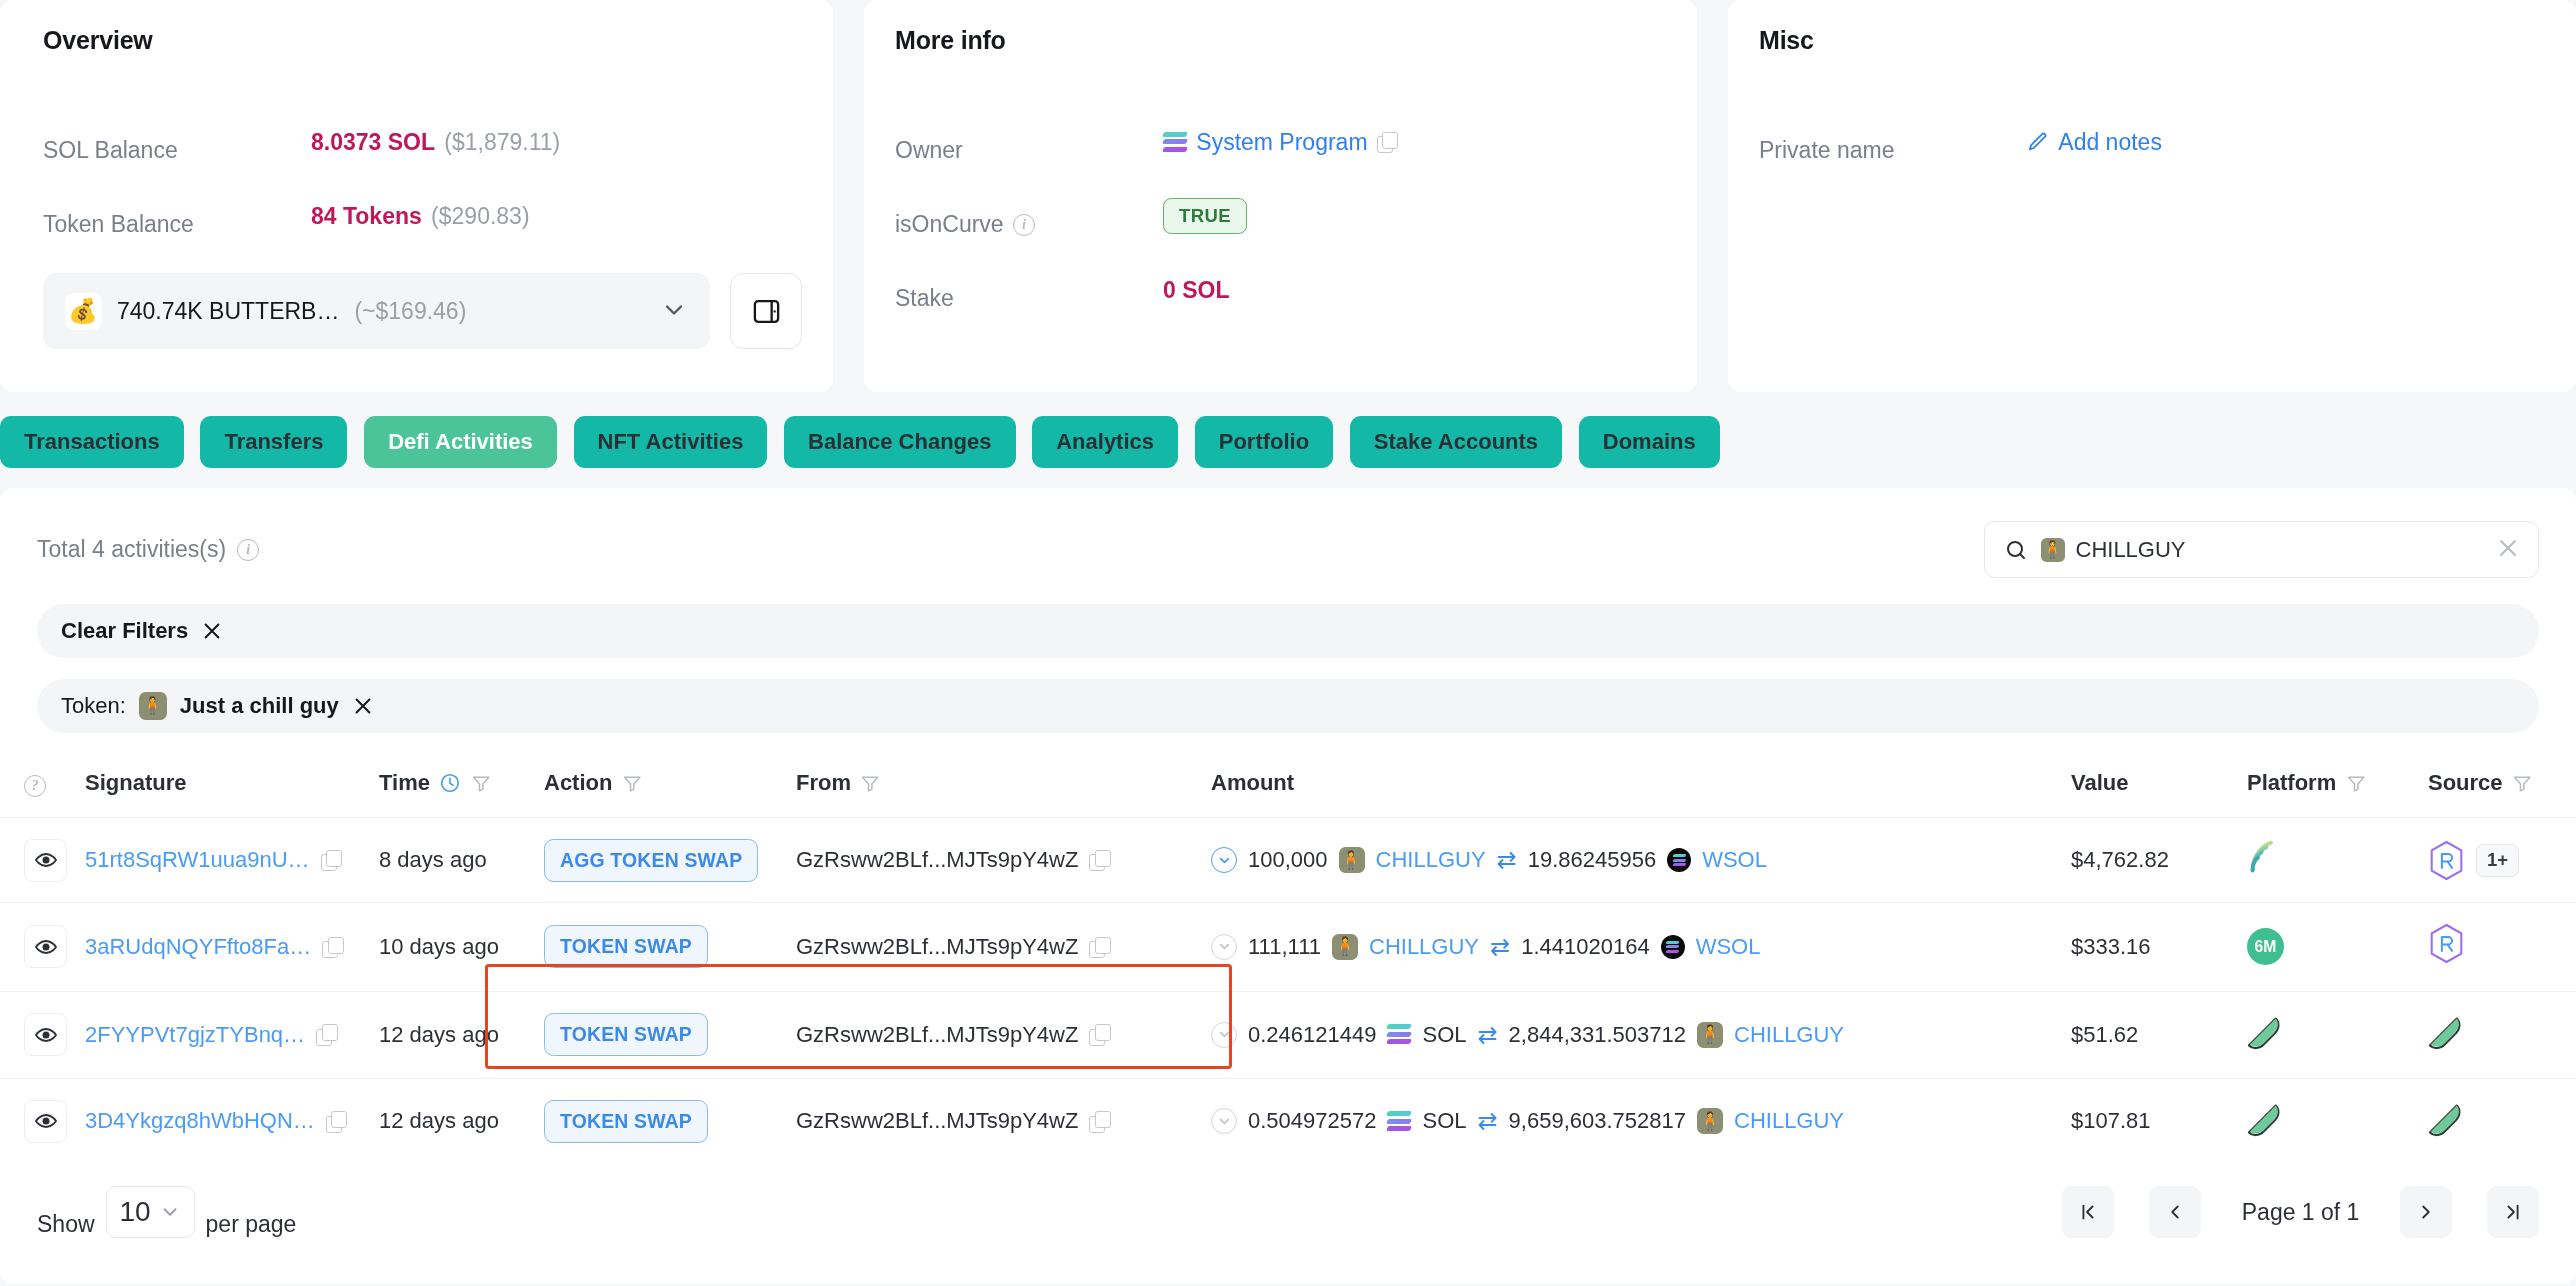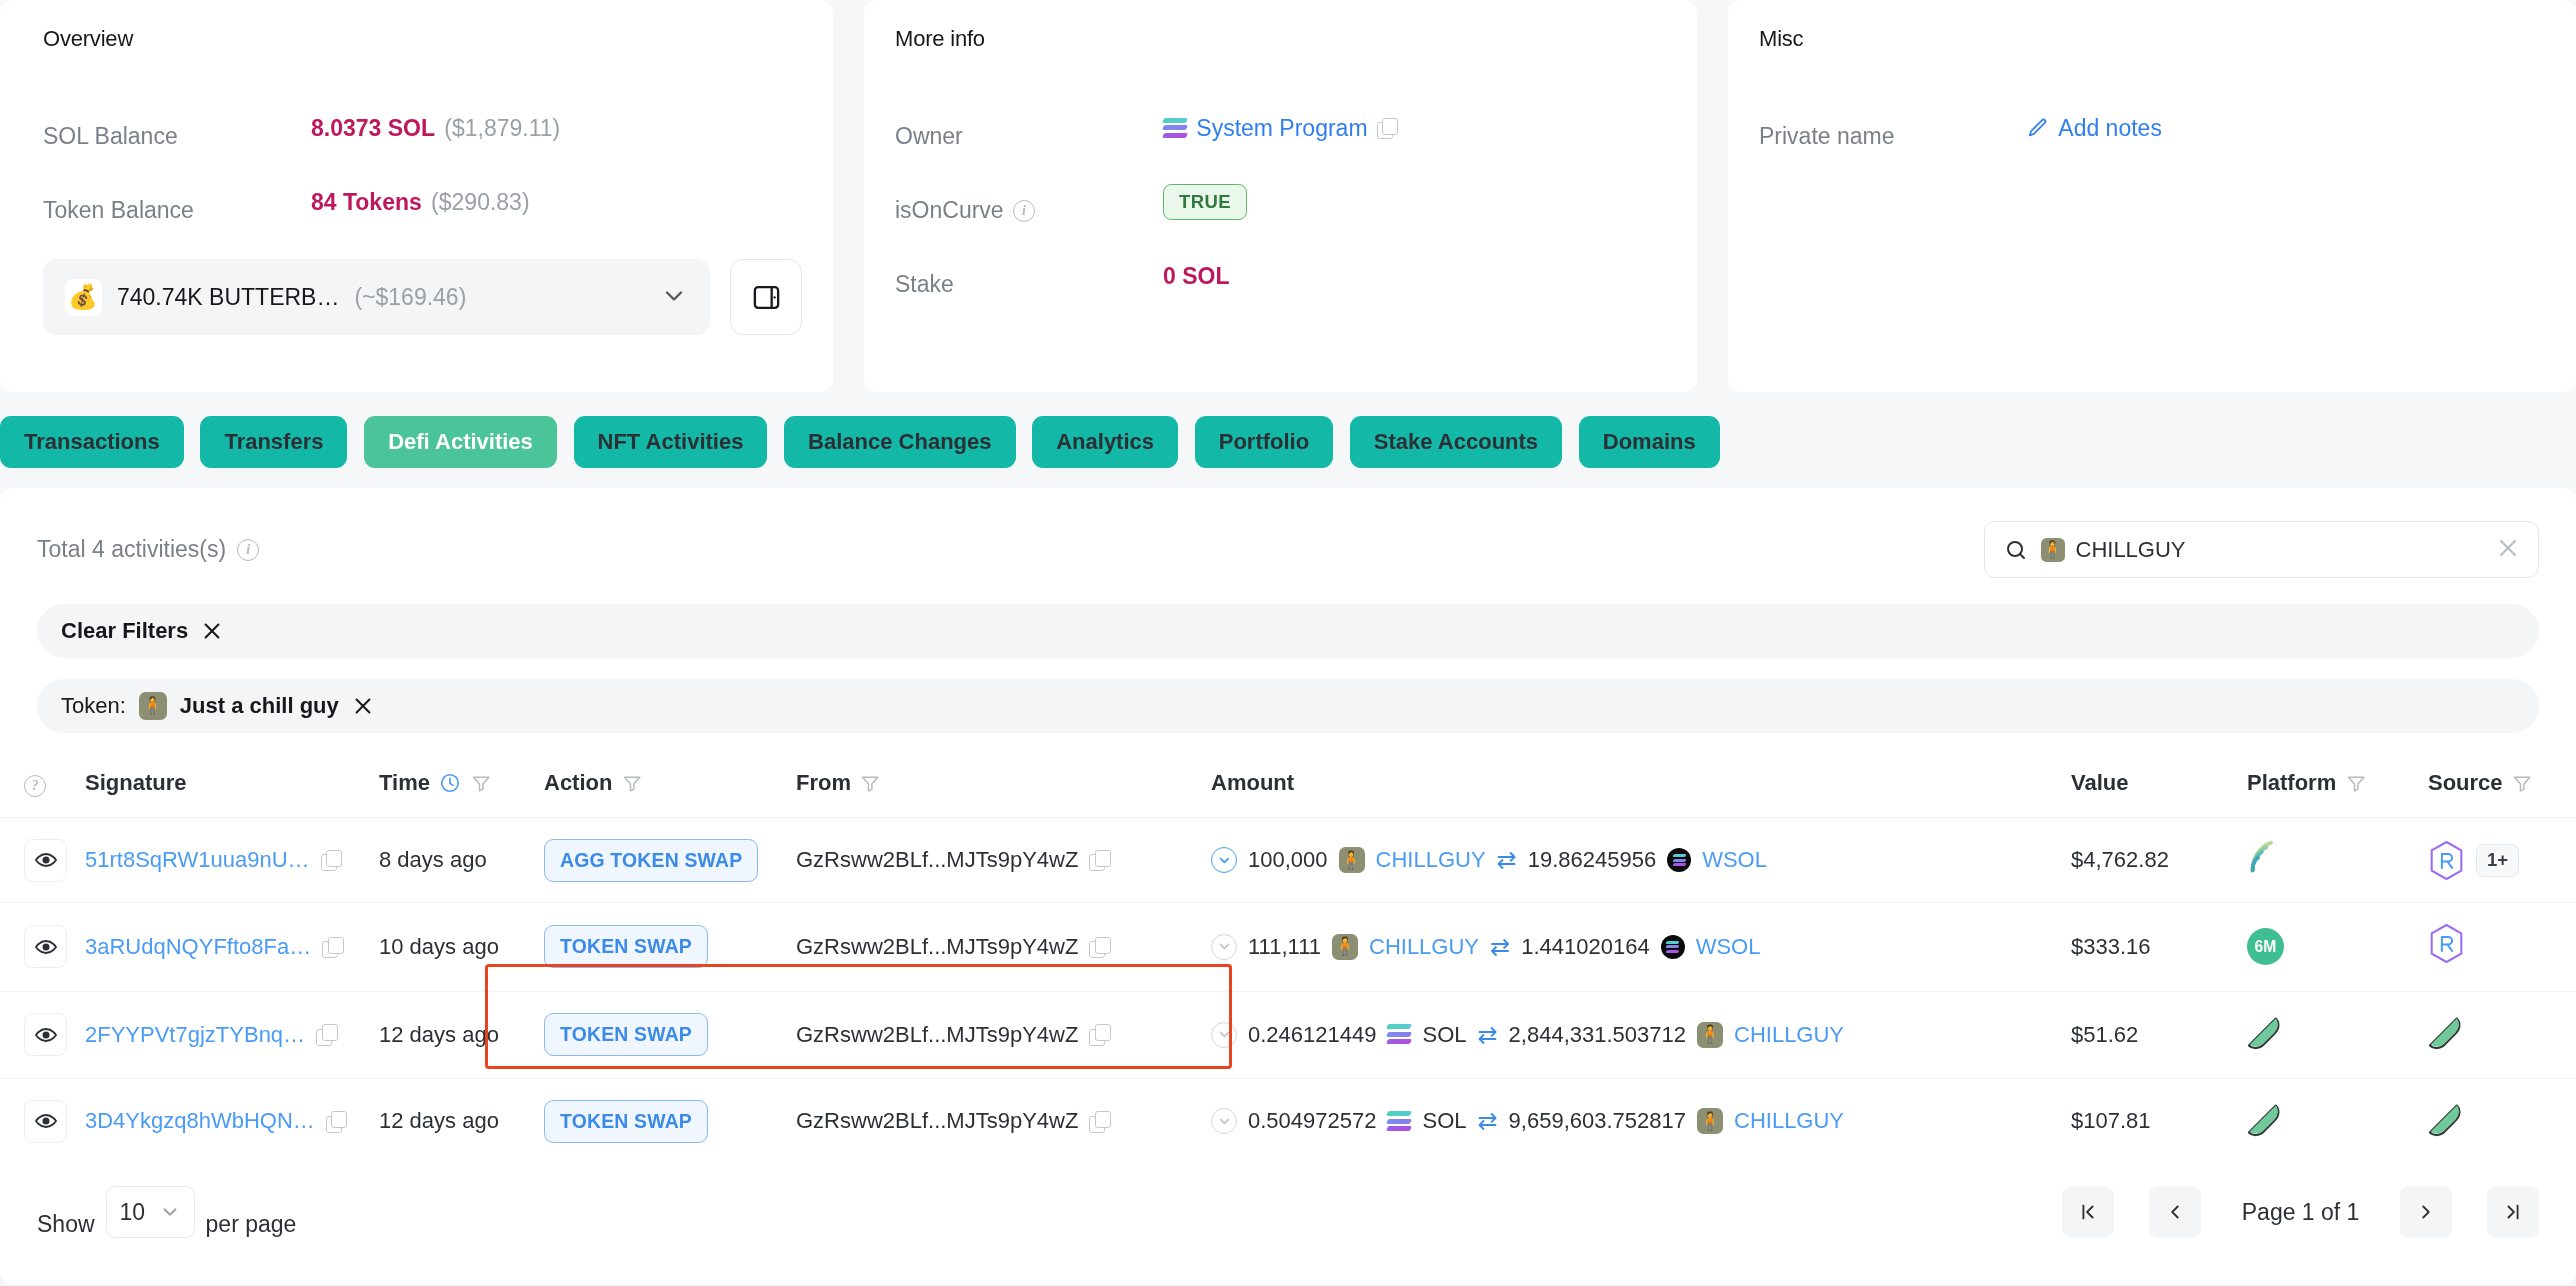--- a/index.html
+++ b/index.html
@@ -23,25 +23,25 @@
     background: #ffffff;
     border-radius: 13px;
     padding: 26px 31px 0 31px;
     position: relative;
   }
   .card.overview { width: 833px; margin-left: -20.4px; padding-left: 43px; }
   .card.moreinfo { width: 833px; }
   .card.misc { flex: 1; margin-right: -20.4px; }
 
   .card-title {
-    font-size: 22px;
-    font-weight: 400;
+    font-size: 25px;
+    font-weight: 700;
     color: #16181d;
     letter-spacing: -0.2px;
-    margin-bottom: 39px;
+    margin-bottom: 50px;
   }
   .kv-row {
     display: flex;
     align-items: center;
     height: 74px;
   }
   .kv-label {
     width: 268px;
     font-size: 23px;
     color: #7a8089;
@@ -316,21 +316,21 @@
   .table-footer {
     display:flex; align-items:center; justify-content:space-between;
     padding: 22px 37px 0 37px;
   }
   .show-wrap { display:flex; align-items:flex-end; gap:11px; font-size:23px; color:#2c3036;}
   .per-select {
     width: 89px; height: 52px;
     border:1.4px solid #e8eaed; border-radius:9.3px;
     display:flex;align-items:center;justify-content:space-between;
     padding: 0 13px;
-    font-size: 23px; color:#2c3036;
+    font-size: 28px; color:#2c3036;
     cursor:pointer;
   }
   .pager { display:flex; align-items:center; gap:35px; }
   .pg-btn {
     width: 52px; height: 52px;
     background:#f4f5f7; border-radius:9.3px;
     display:flex;align-items:center;justify-content:center;
     color:#2c3036; cursor:pointer;
     font-size: 22px;
   }

